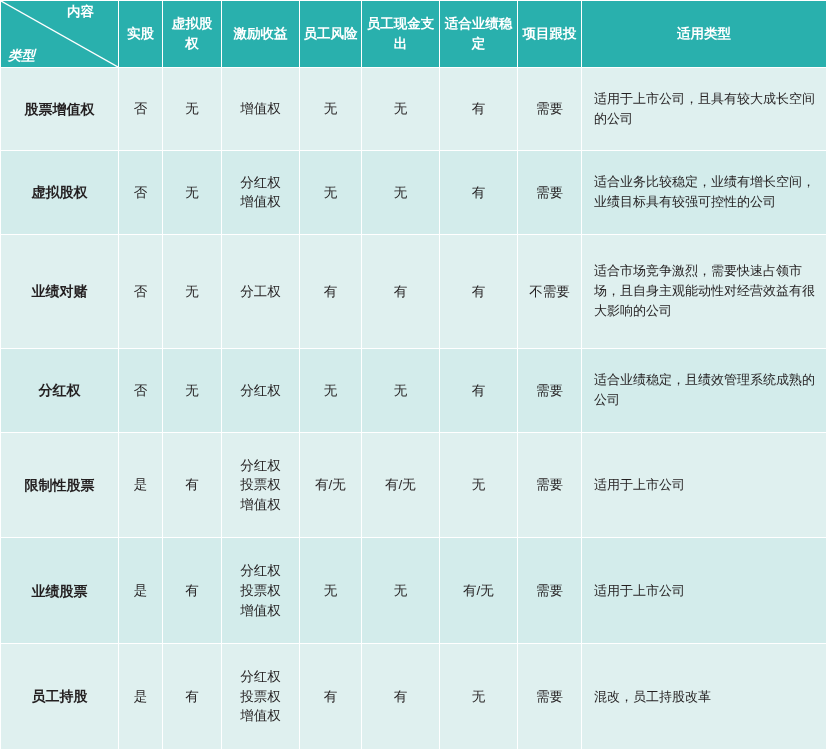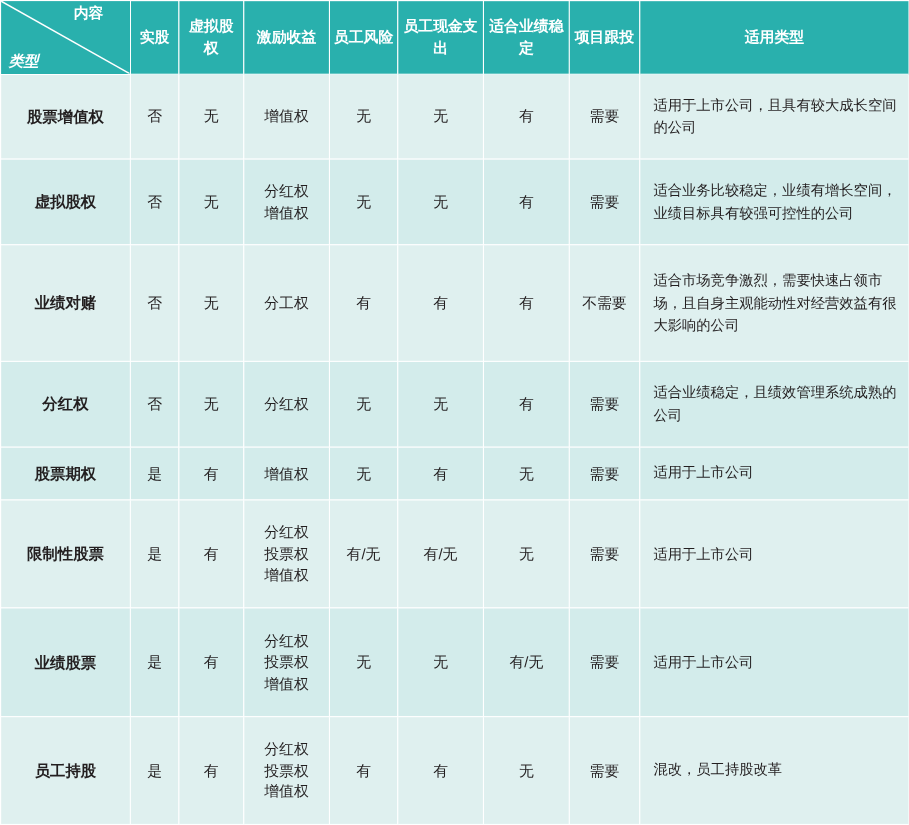--- a/index.html
+++ b/index.html
@@ -198,35 +198,20 @@
             <span class="multi">
               <span>分红权</span>
             </span>
           </td>
         <td>无</td>
         <td>无</td>
         <td>有</td>
         <td>需要</td>
         <td class="desc">适合业绩稳定，且绩效管理系统成熟的公司</td>
       </tr>
-      <tr class="alt">
-        <td class="name">股票期权</td>
-        <td>是</td>
-        <td>有</td>
-        <td>
-            <span class="multi">
-              <span>增值权</span>
-            </span>
-          </td>
-        <td>无</td>
-        <td>有</td>
-        <td>无</td>
-        <td>需要</td>
-        <td class="desc">适用于上市公司</td>
-      </tr>
       <tr>
         <td class="name">限制性股票</td>
         <td>是</td>
         <td>有</td>
         <td>
             <span class="multi">
               <span>分红权</span>
               <span>投票权</span>
               <span>增值权</span>
             </span>

